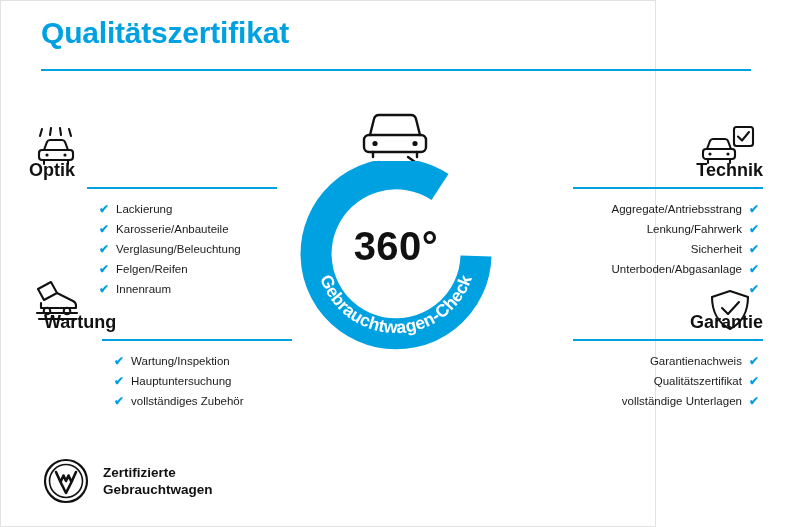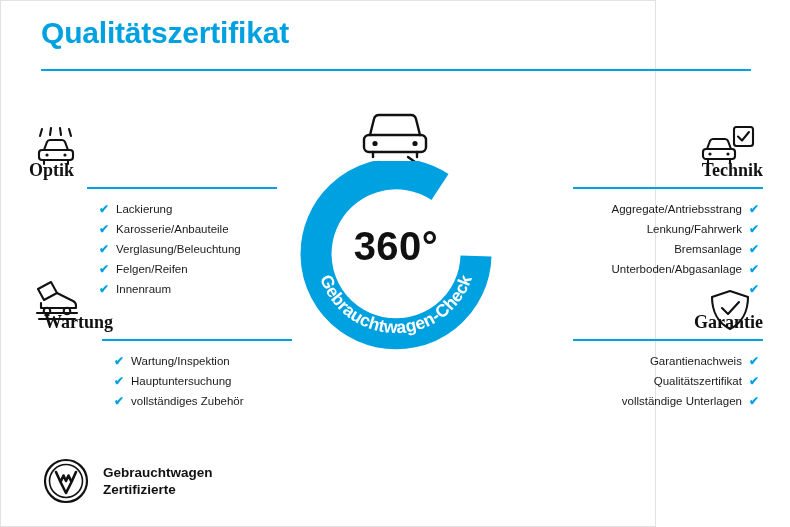--- a/index.html
+++ b/index.html
@@ -63,21 +63,20 @@
   }
   .block-right .block-head {
     justify-content: flex-end;
   }
   .block-title {
     font-size: 18px;
     font-weight: bold;
     color: #111;
     line-height: 22px;
     white-space: nowrap;
-    font-family: Liberation Serif, serif;
   }
   .title-underline {
     height: 2px;
     background: #00a1e0;
     margin-top: 6px;
     width: 190px;
   }
   .block-left .title-underline { margin-left: 58px; }
   .block-right .title-underline { margin-left: auto; margin-right: 0; width: 190px; }
 
@@ -320,21 +319,21 @@
     <ul class="check-list">
       <li>
           <span>Aggregate/Antriebsstrang</span>
           <span class="chk">✔</span>
         </li>
       <li>
           <span>Lenkung/Fahrwerk</span>
           <span class="chk">✔</span>
         </li>
       <li>
-          <span>Bremsanlage</span>
+          <span>Sicherheit</span>
           <span class="chk">✔</span>
         </li>
       <li>
           <span>Unterboden/Abgasanlage</span>
           <span class="chk">✔</span>
         </li>
       <li>
           <span class="chk">✔</span>
         </li>
     </ul>
@@ -364,18 +363,18 @@
   <div class="footer">
     <div class="vw-logo">
       <svg viewBox="0 0 46 46" width="46" height="46">
         <circle cx="23" cy="23" r="21" fill="none" stroke="#111" stroke-width="2.2"></circle>
         <circle cx="23" cy="23" r="16.5" fill="none" stroke="#111" stroke-width="1.6"></circle>
         <path d="M13 14 L17.5 24 L20.5 17.5 L23 23 L25.5 17.5 L28.5 24 L33 14
                  M17.5 24 L23 35 L28.5 24" fill="none" stroke="#111" stroke-width="2.6" stroke-linejoin="round" stroke-linecap="round"></path>
       </svg>
     </div>
     <div class="footer-text">
+      <div>Zertifizierte</div>
       <div>Gebrauchtwagen</div>
-      <div>Zertifizierte</div>
     </div>
   </div>
 
 </div>
 
 </body></html>

